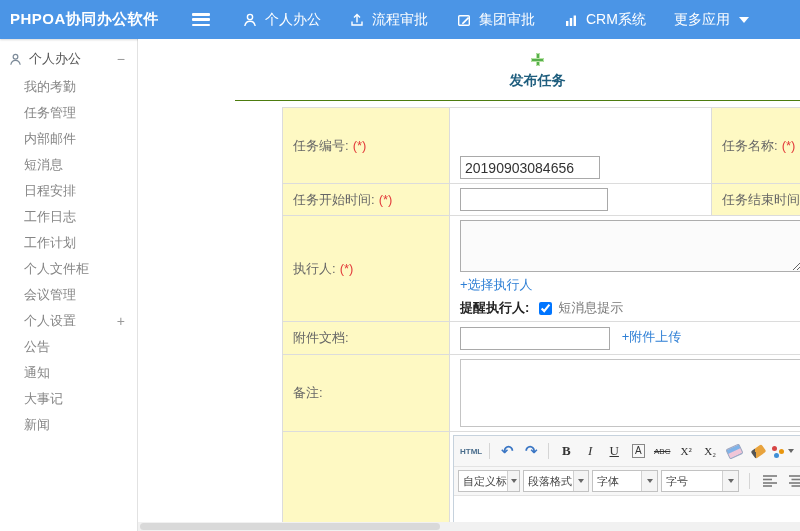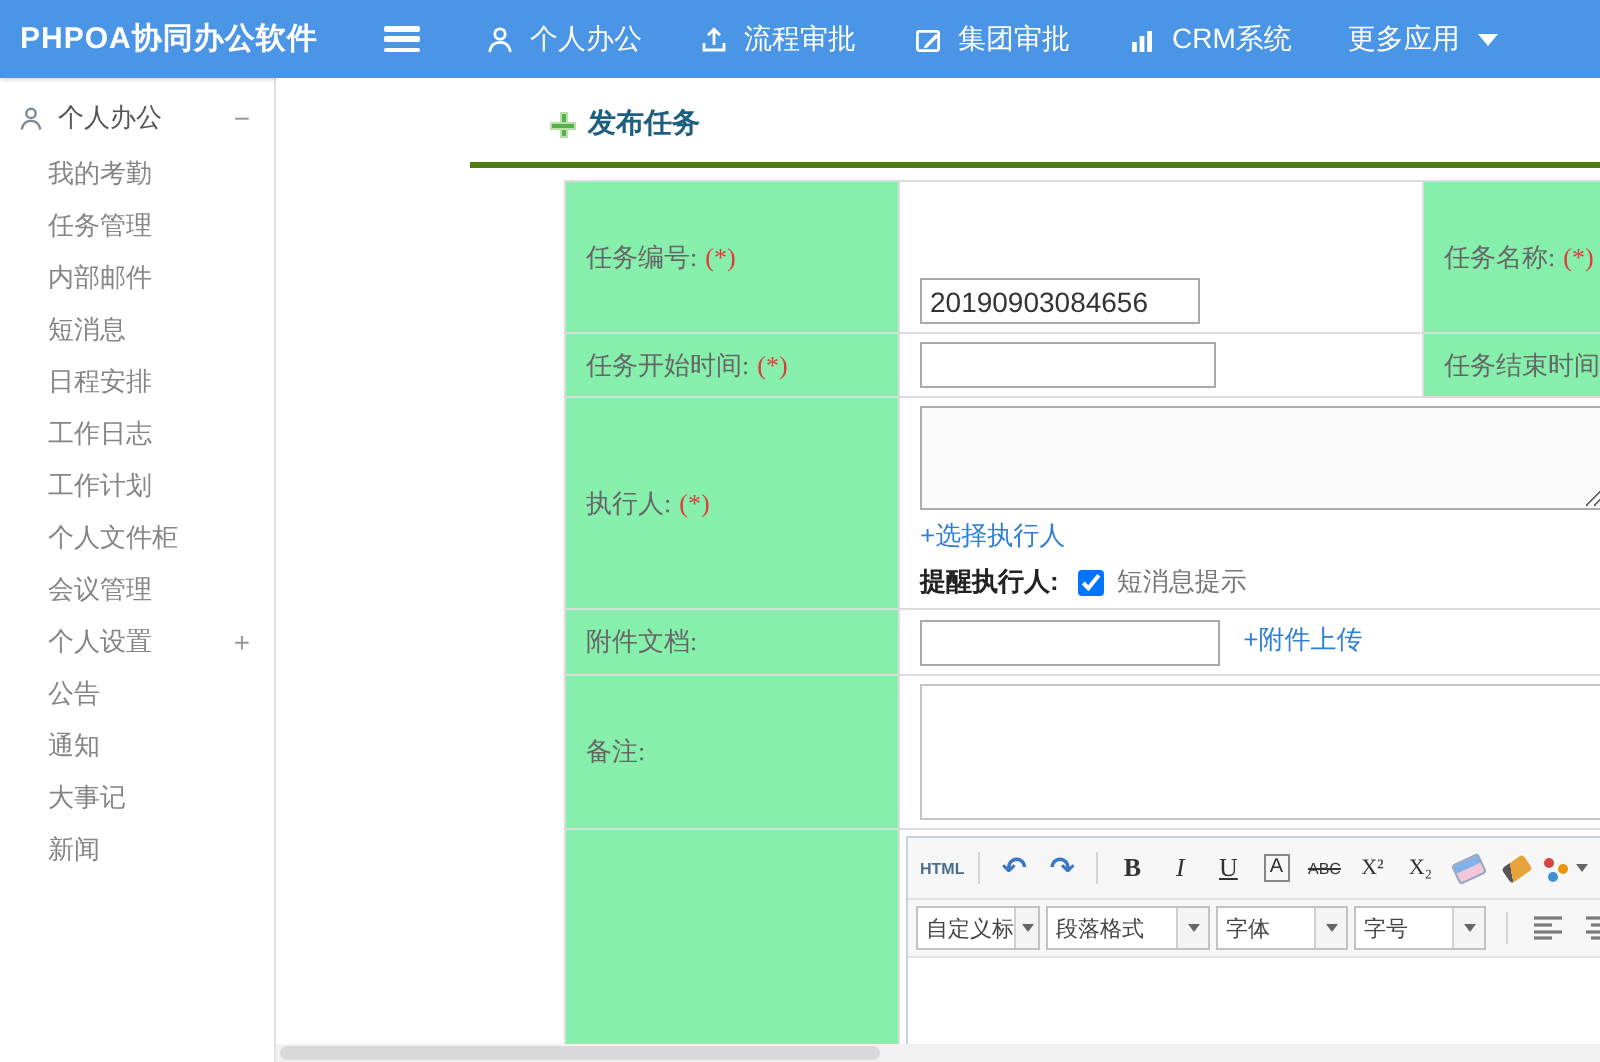--- a/index.html
+++ b/index.html
@@ -18,30 +18,30 @@
   .sidebar{width:138px;border-right:1px solid #e2e2e2;background:#fff;padding-top:5px;box-sizing:border-box;}
   .sidebar ul{list-style:none;margin:0;padding:0;}
   .sidebar li{height:26px;line-height:26px;font-size:13px;color:#858585;padding-left:24px;position:relative;cursor:pointer;white-space:nowrap;}
   .sidebar li.top{height:30px;line-height:30px;color:#555;padding-left:8px;display:flex;align-items:center;gap:6px;}
   .sidebar li .tog{position:absolute;right:12px;top:0;color:#999;font-size:14px;}
   .sidebar li.top .tog{line-height:30px;}
   .sicon{color:#7d8b99;display:flex;align-items:center;}
   
   .main{flex:1;position:relative;overflow:hidden;background:#fff;}
   .panel{margin-left:97px;}
-  .phead{display:flex;align-items:center;gap:6px;padding:14px 0 10px 40px;border-bottom:3px solid #4d7c0f;}
+  .phead{display:flex;align-items:center;gap:6px;padding:14px 0 10px 40px;border-bottom:1px solid #4d7c0f;flex-direction:column;}
   .plus{width:13px;height:13px;position:relative;}
   .plus:before,.plus:after{content:"";position:absolute;background:#56b04c;border-radius:1px;box-shadow:0 0 0 1px #b9e3a6 inset;}
   .plus:before{left:5px;top:0;width:4px;height:13px;}
   .plus:after{left:0;top:5px;width:13px;height:4px;}
   .ptitle{font-size:14px;font-weight:bold;color:#1f5e7e;}
   
   table.form{border-collapse:collapse;table-layout:fixed;width:1060px;margin:6px 0 0 47px;font-size:13px;}
   table.form td{border:1px solid #dcdcdc;padding:4px 10px;vertical-align:middle;box-sizing:border-box;}
-  td.lbl{background:#86efac;color:#666;font-family:Liberation Serif, serif;}
+  td.lbl{background:#fef9c3;color:#666;}
   td.val{background:#fff;}
   .req{color:#e23b3b;margin-left:4px;}
   input.txt{border:1px solid #a9a9a9;height:21px;background:#fff;font-size:14px;color:#333;padding:0 4px;box-sizing:content-box;font-family:inherit;}
   .link{color:#2e7fd5;font-size:13px;text-decoration:none;cursor:pointer;}
   textarea.exe{width:336px;height:46px;border:1px solid #adadad;background:#fbfbfb;resize:both;display:block;font-family:inherit;}
   .remindline{display:flex;align-items:center;gap:4px;margin-top:5px;}
   .remindlbl{font-weight:bold;color:#222;font-size:13px;}
   textarea.remark{width:640px;height:62px;border:1px solid #c4c4c4;background:#fff;resize:none;display:block;font-family:inherit;}
   
   .editor{margin:1px;border:1px solid #c6d2dd;background:#fff;height:310px;}
@@ -271,33 +271,33 @@
                 <div class="tbtn quote66">66</div>
 
               </div>
               <div class="tb tb2">
                 <div class="sel" style="width:62px">
                   <span class="stext">自定义标题</span>
                   <span class="scar" style="margin-left:auto">
                         <span class="mini-caret" style="margin:0"></span>
                       </span>
                 </div>
-                <div class="sel" style="width:82px">
+                <div class="sel" style="width:66px">
                   <span class="stext">段落格式</span>
                   <span class="scar" style="margin-left:auto">
                         <span class="mini-caret" style="margin:0"></span>
                       </span>
                 </div>
                 <div class="sel" style="width:66px">
                   <span class="stext">字体</span>
                   <span class="scar" style="margin-left:auto">
                         <span class="mini-caret" style="margin:0"></span>
                       </span>
                 </div>
-                <div class="sel" style="width:66px">
+                <div class="sel" style="width:78px">
                   <span class="stext">字号</span>
                   <span class="scar" style="margin-left:auto">
                         <span class="mini-caret" style="margin:0"></span>
                       </span>
                 </div>
                 <div class="sep" style="margin:0 7px;"></div>
                 <div class="tbtn alignbtn">
                   <svg width="14" height="12" viewBox="0 0 14 12">
                         <g stroke="#7a7a7a" stroke-width="1.6">
                           <line x1="0" y1="1" x2="14" y2="1"></line>

